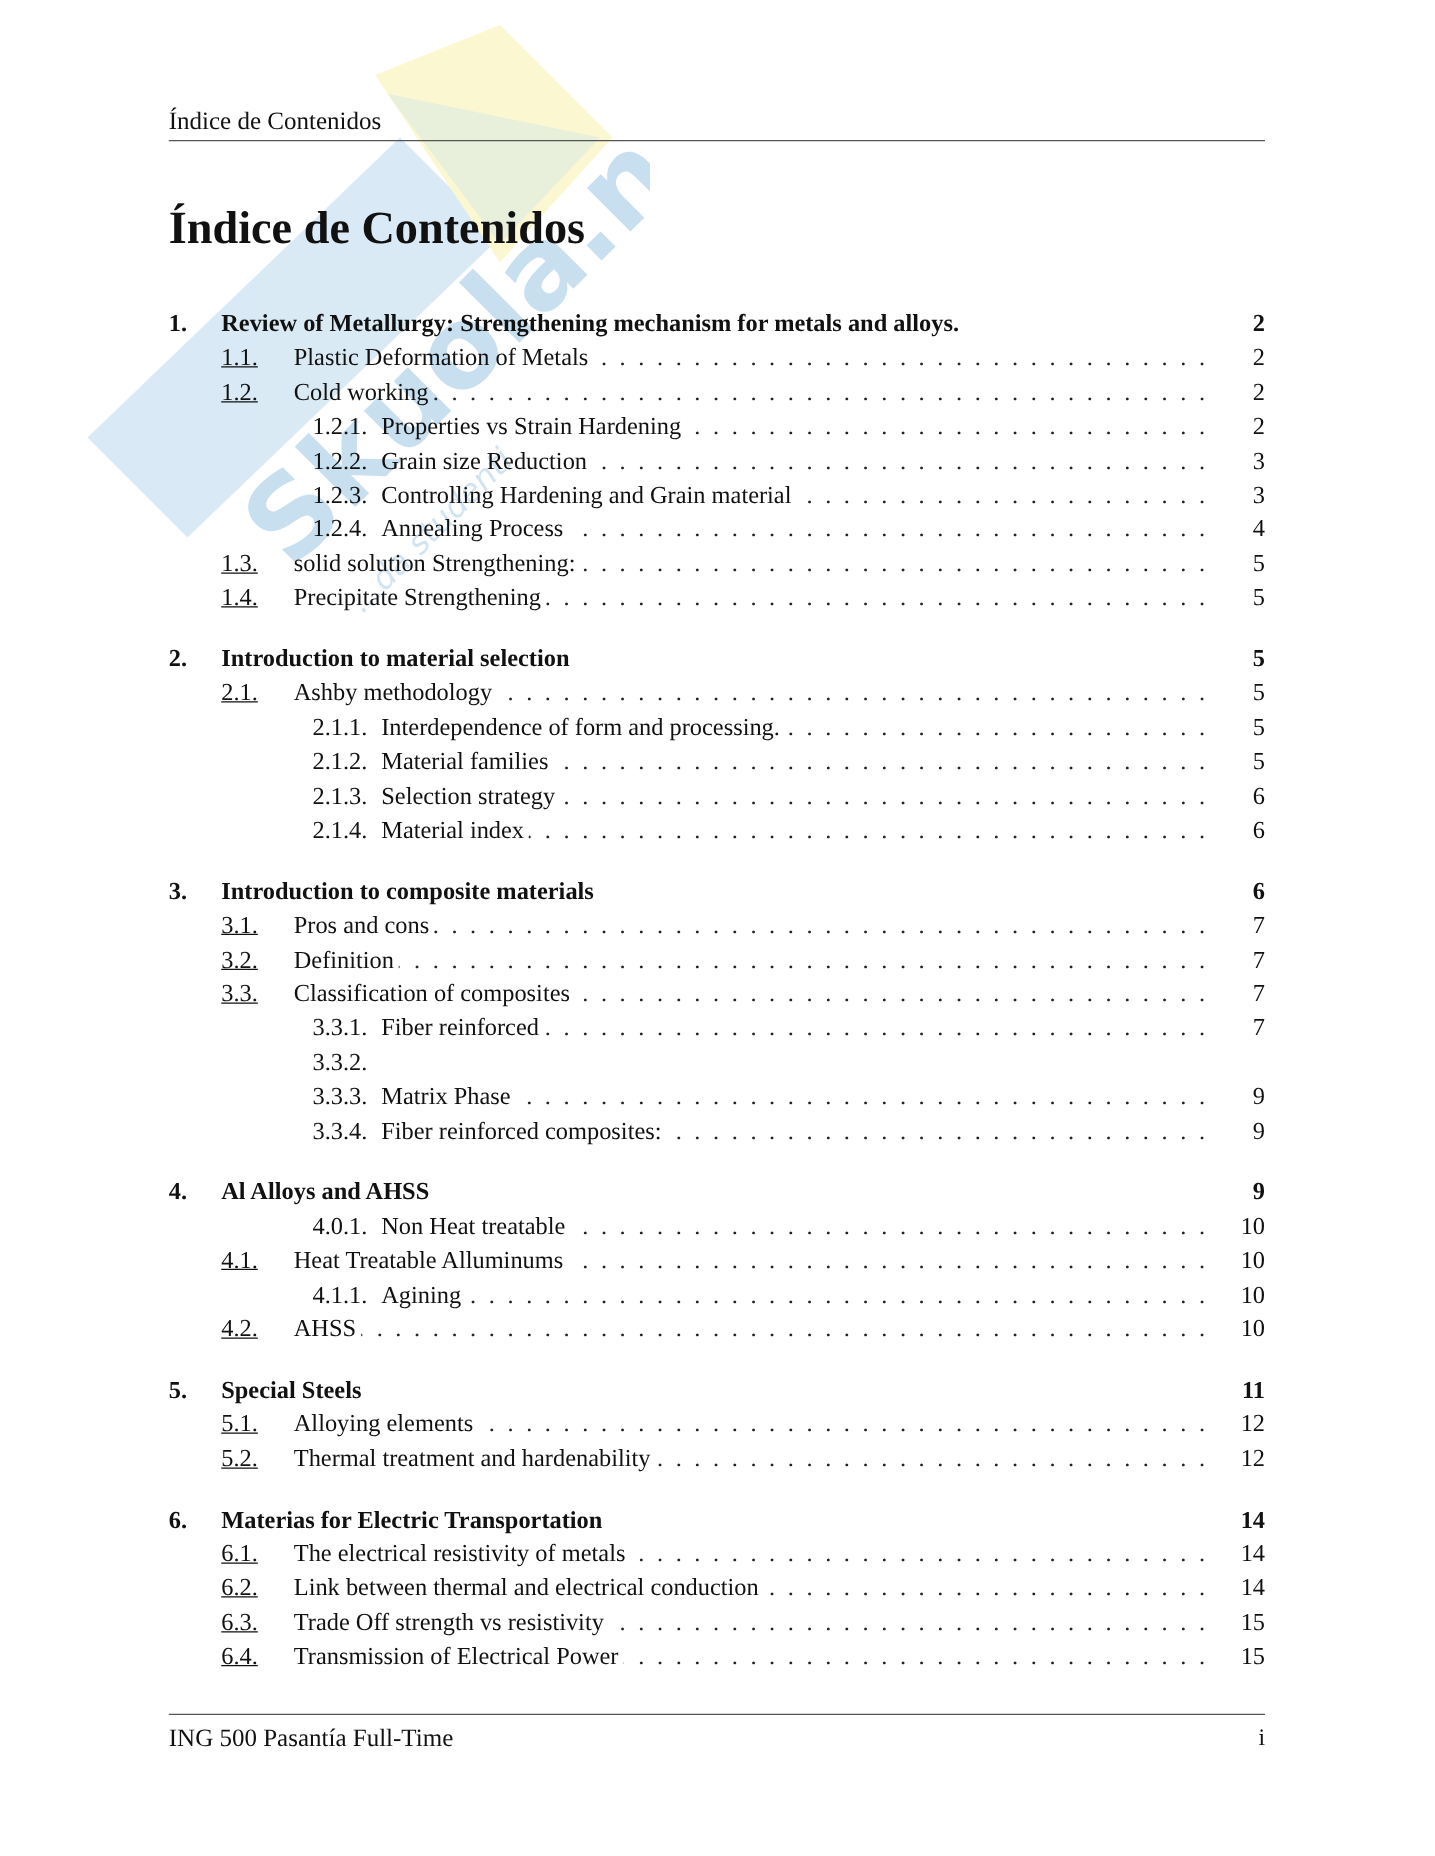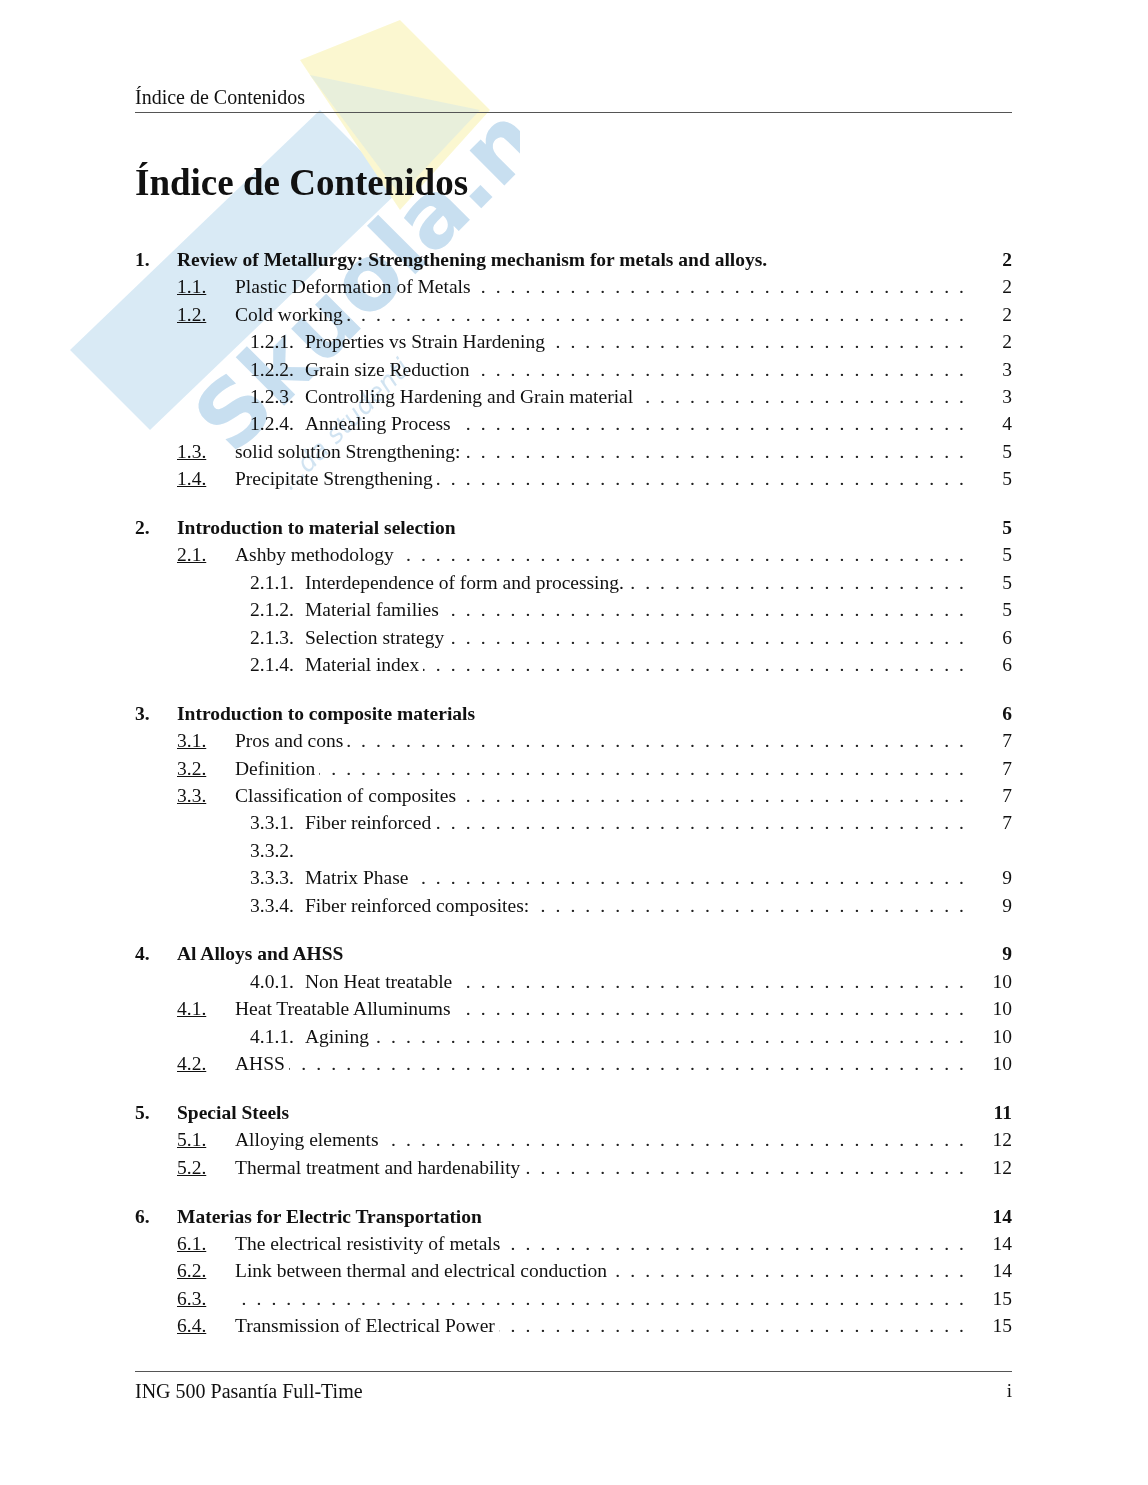--- a/index.html
+++ b/index.html
@@ -331,20 +331,21 @@
           <span class="num">6.2.</span>
           <span class="txt">
             <span class="label">Link between thermal and electrical conduction</span>
             <span class="dots"></span>
             <span class="pg">14</span>
           </span>
         </div>
         <div class="row lvl2">
           <span class="num">6.3.</span>
           <span class="txt">
+            <span class="label">Trade Off strength vs resistivity</span>
             <span class="dots"></span>
             <span class="pg">15</span>
           </span>
         </div>
         <div class="row lvl2">
           <span class="num">6.4.</span>
           <span class="txt">
             <span class="label">Transmission of Electrical Power</span>
             <span class="dots"></span>
             <span class="pg">15</span>

